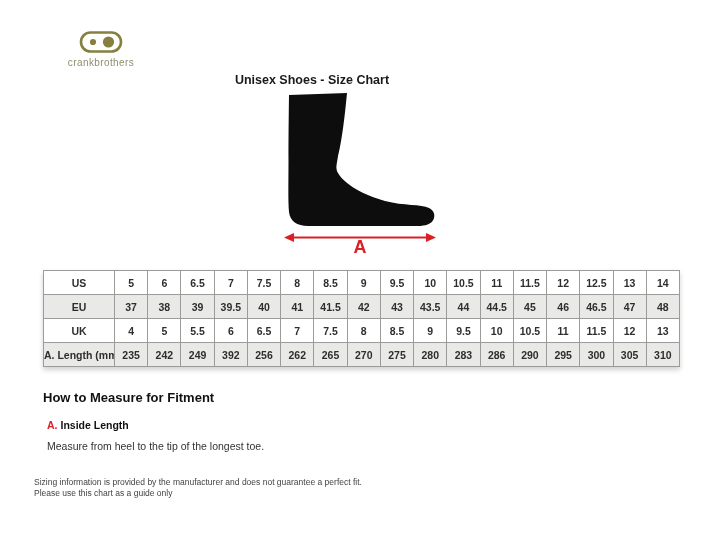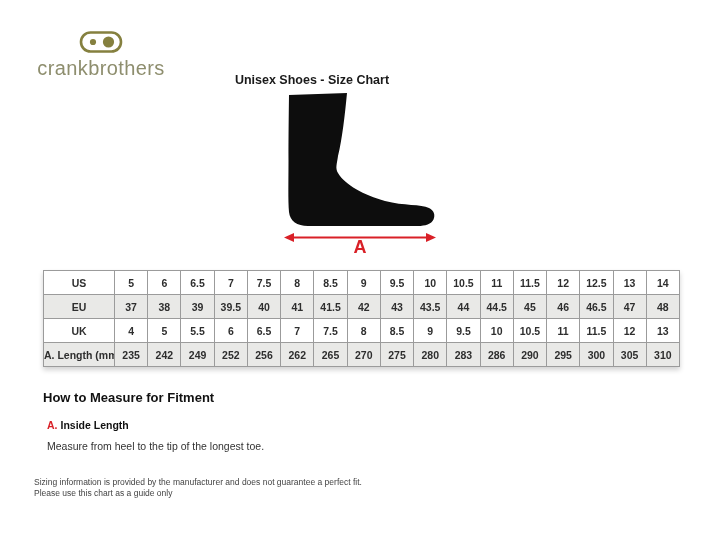--- a/index.html
+++ b/index.html
@@ -9,21 +9,21 @@
     position: relative;
     width: 720px; height: 540px;
     background: #ffffff;
     overflow: hidden;
   }
 
   
   .brand { position: absolute; left: 36px; top: 30px; width: 130px; text-align: center; }
   .brand-icon { display: block; margin: 0 auto 3px auto; width: 44px; height: 24px; }
   .brand-name {
-    font-size: 20px; font-weight: 400; letter-spacing: 0.4px;
+    font-size: 10px; font-weight: 400; letter-spacing: 0.4px;
     color: var(--brand_text, #8e8e6e);
   }
 
   
   .chart-title {
     position: absolute; left: 0; top: 73px; width: 624px;
     text-align: center; font-size: 12.5px; font-weight: 700; color: #1a1a1a;
   }
 
   
@@ -172,21 +172,21 @@
           <td>11</td>
           <td>11.5</td>
           <td>12</td>
           <td>13</td>
         </tr>
         <tr>
           <th>A. Length (mm)</th>
           <td>235</td>
           <td>242</td>
           <td>249</td>
-          <td>252</td>
+          <td>392</td>
           <td>256</td>
           <td>262</td>
           <td>265</td>
           <td>270</td>
           <td>275</td>
           <td>280</td>
           <td>283</td>
           <td>286</td>
           <td>290</td>
           <td>295</td>

